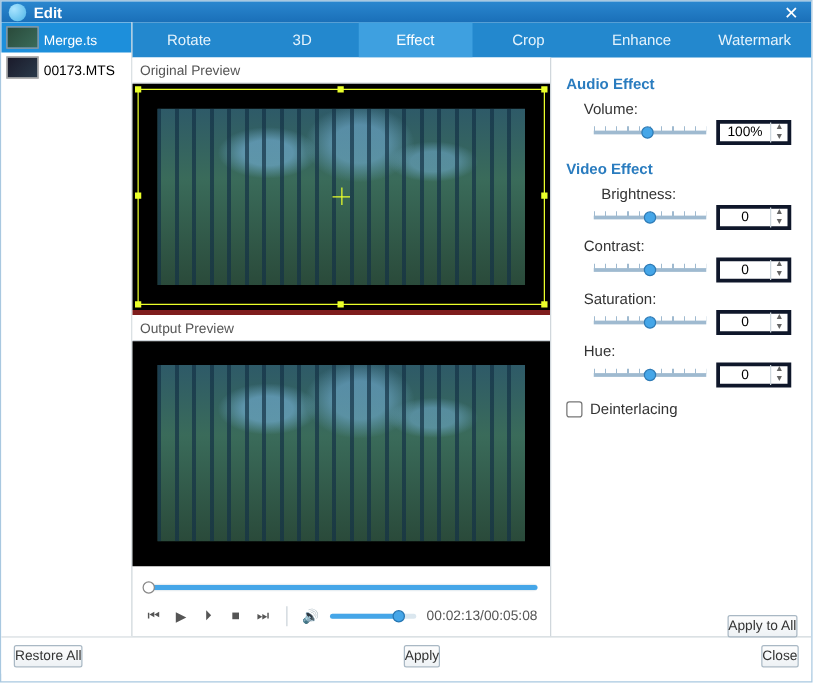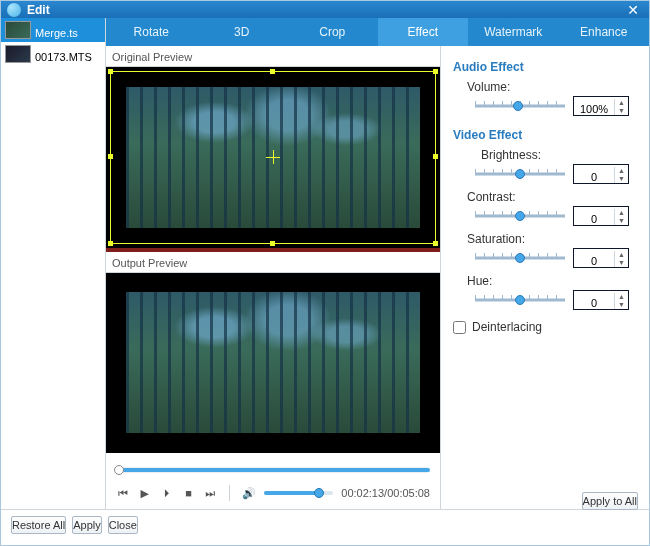--- a/index.html
+++ b/index.html
@@ -52,27 +52,27 @@
   .vol-slider .knob{position:absolute;left:80%;top:50%;width:10px;height:10px;background:#45a6e8;border:1px solid #2777b3;border-radius:50%;transform:translate(-50%,-50%);}
   .time { flex:1; text-align:center; color:#555; font-size:11px;}
   .right-panel { flex:1; padding: 10px 12px; font-size: 12px; color:#333; }
   .section-title { color:#2a7cbf; margin: 4px 0 6px; font-size:12px;font-weight:bold;}
   .row-lbl { margin: 6px 0 2px; font-size:12px; color:#333;}
   .slide-row { display:flex; align-items:center; gap:8px; margin-bottom:4px;}
   .mini-slider { flex:0 0 90px; height:14px; position:relative; margin-left:22px;}
   .mini-slider .rail{position:absolute;left:0;right:0;top:50%;height:3px;background:#9fbad0;transform:translateY(-50%);}
   .mini-slider .ticks{position:absolute;left:0;right:0;top:2px;height:4px;background:repeating-linear-gradient(90deg,#9fbad0 0 1px,transparent 1px 9px);}
   .mini-slider .knob{position:absolute;top:50%;width:10px;height:10px;border-radius:50%;background:#45a6e8;border:1px solid #2e7bb6;transform:translate(-50%,-50%);}
-  .spin { display:flex; align-items:flex-end; border:1px solid #0f172a; height:20px; font-size:11px; background:#fff;}
+  .spin { display:flex; align-items:center; border:3px solid #0f172a; height:20px; font-size:11px; background:#fff;}
   .spin input{ width:40px; border:none; text-align:center; font-size:11px; outline:none;}
   .spin .arrows{ display:flex; flex-direction:column; border-left:1px solid #cfd8de;}
   .spin .arrows span{font-size:7px; line-height:8px; padding:0 3px; color:#666; cursor:pointer;}
   .chk-row { margin-top:10px; display:flex; align-items:center; gap:6px; font-size:12px;}
   .chk-row input{ width:13px; height:13px;}
-  .bottom-bar { height: 30px; border-top:1px solid #d0d7dc; display:flex; align-items:center; justify-content:flex-start; padding:0 10px; gap:6px; background:#fff;}
+  .bottom-bar { height: 30px; border-top:1px solid #d0d7dc; display:flex; align-items:center; justify-content:space-between; padding:0 10px; gap:6px; background:#fff;}
   .btn { font-size:11px; padding:2px 0; background:linear-gradient(#fdfdfd,#eef2f5); border:1px solid #a9b8c4; cursor:pointer; color:#333; border-radius:2px;}
 </style>
 </head>
 <body>
 
 <div class="titlebar">
   <div class="app-icon"></div>
   <div class="title">Edit</div>
   <div class="close-icon">✕</div>
 </div>
@@ -86,24 +86,24 @@
     <div class="file-item">
       <div class="thumb dark"></div>
       <span>00173.MTS</span>
     </div>
   </div>
 
   <div class="content">
     <div class="tabs">
       <div class="tab">Rotate</div>
       <div class="tab">3D</div>
+      <div class="tab active">Effect</div>
       <div class="tab">Crop</div>
-      <div class="tab active">Effect</div>
+      <div class="tab">Enhance</div>
       <div class="tab">Watermark</div>
-      <div class="tab">Enhance</div>
     </div>
 
     <div class="work">
       <div class="preview-col">
         <div class="preview-label">Original Preview</div>
         <div class="preview-box" style="flex:1;">
           <div class="video-frame"></div>
           <div class="crop-rect">
             <div class="h tl"></div>
               <div class="h tr"></div>

